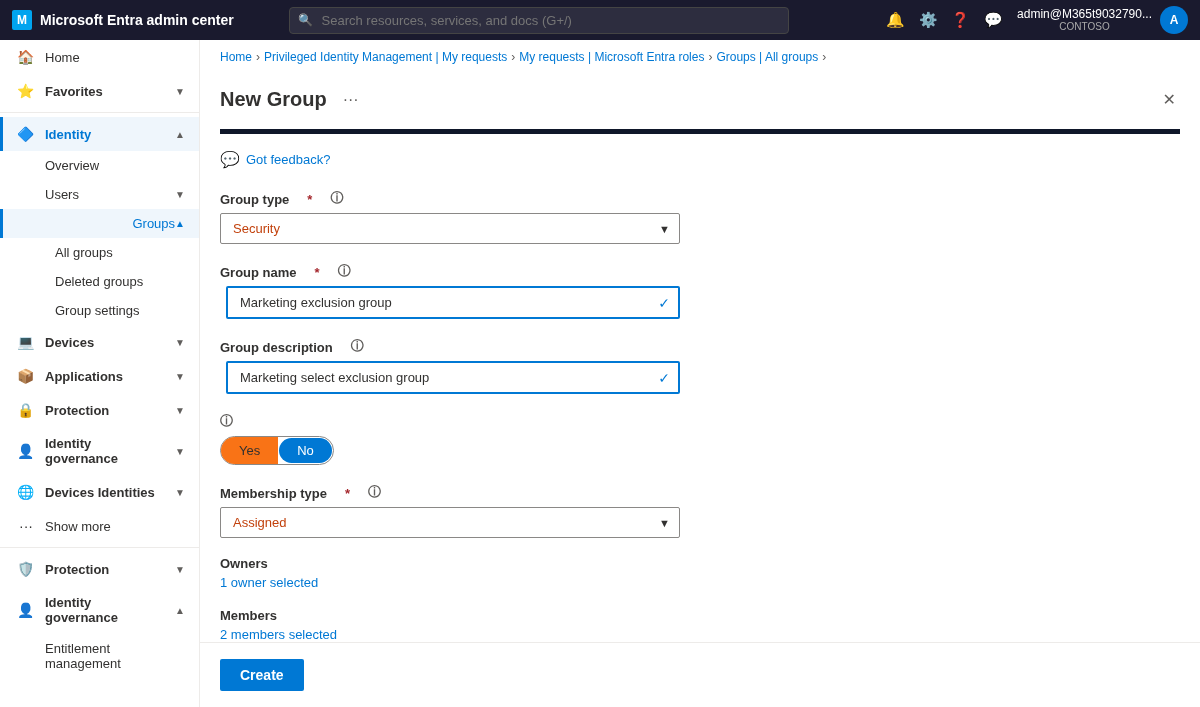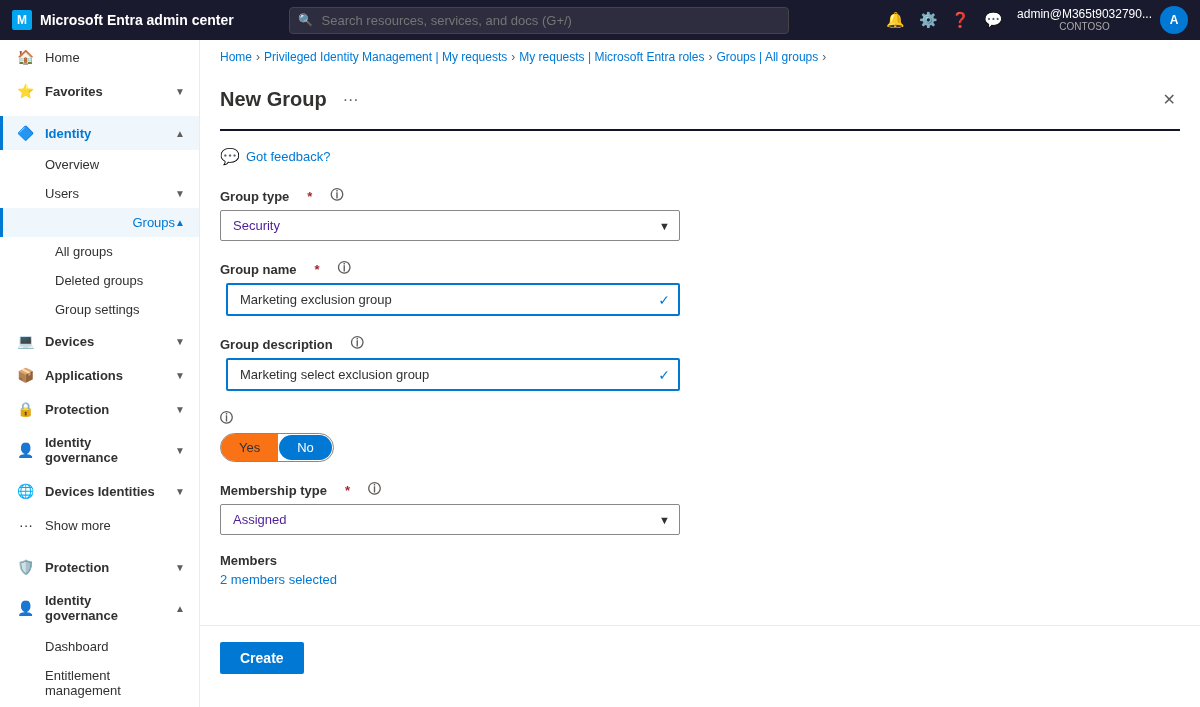--- a/index.html
+++ b/index.html
@@ -180,21 +180,21 @@
     .panel {
       background: #fff;
       padding: 0 20px 20px;
     }
 
     .panel-header {
       display: flex;
       align-items: center;
       justify-content: space-between;
       padding: 12px 0 16px;
-      border-bottom: 2px solid #0f172a;
+      border-bottom: 5px solid #0f172a;
       margin-bottom: 16px;
     }
     .panel-title-row {
       display: flex;
       align-items: center;
       gap: 10px;
     }
     .panel-title {
       font-size: 20px;
       font-weight: 600;
@@ -258,21 +258,21 @@
     .form-select-wrapper {
       position: relative;
       width: 460px;
     }
     .form-select {
       width: 100%;
       padding: 7px 32px 7px 12px;
       border: 1px solid #8a8886;
       border-radius: 2px;
       font-size: 13px;
-      color: #4c1d95;
+      color: #c2410c;
       background: #fff;
       appearance: none;
       cursor: pointer;
       outline: none;
     }
     .form-select-arrow {
       position: absolute;
       right: 10px;
       top: 50%;
       transform: translateY(-50%);
@@ -453,21 +453,20 @@
       <span class="item-icon">🛡️</span>
       <span class="item-label">Protection</span>
       <span class="chevron">▼</span>
     </div>
 
     <div class="sidebar-item section-header">
       <span class="item-icon">👤</span>
       <span class="item-label">Identity governance</span>
       <span class="chevron">▲</span>
     </div>
-    <div class="sidebar-subitem">Dashboard</div>
     <div class="sidebar-subitem">Entitlement management</div>
 
     <div class="sidebar-item section-header">
       
       
       
     </div>
 
     <div style="flex:1;"></div>
 
@@ -557,20 +556,24 @@
         <div class="form-select-wrapper">
           <select class="form-select">
             <option>Assigned</option>
             <option>Dynamic User</option>
             <option>Dynamic Device</option>
           </select>
           <span class="form-select-arrow">▼</span>
         </div>
       </div>
 
+      <div class="form-group">
+        <div class="owners-label">Owners</div>
+        <a class="link-text">1 owner selected</a>
+      </div>
 
       <div class="form-group">
         <div class="owners-label">Members</div>
         <a class="link-text">2 members selected</a>
       </div>
     </div>
 
     <div class="create-btn-bar">
       <button class="btn-primary">Create</button>
     </div>

